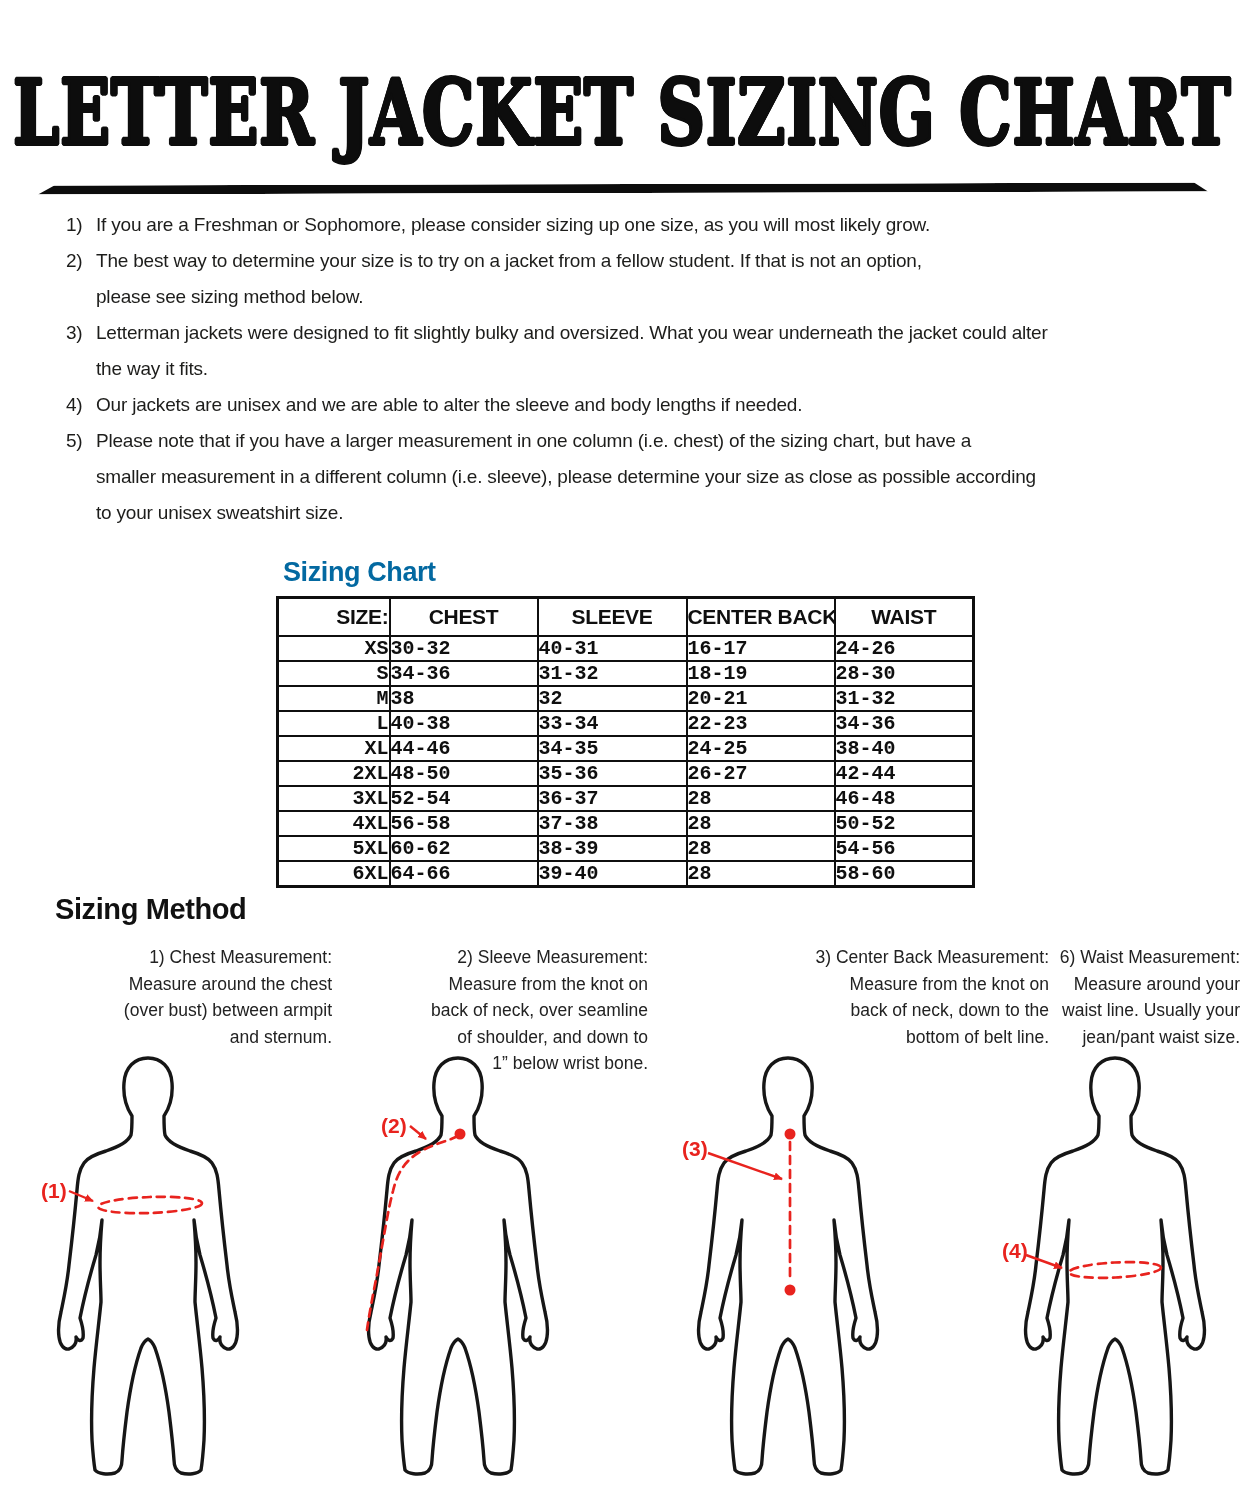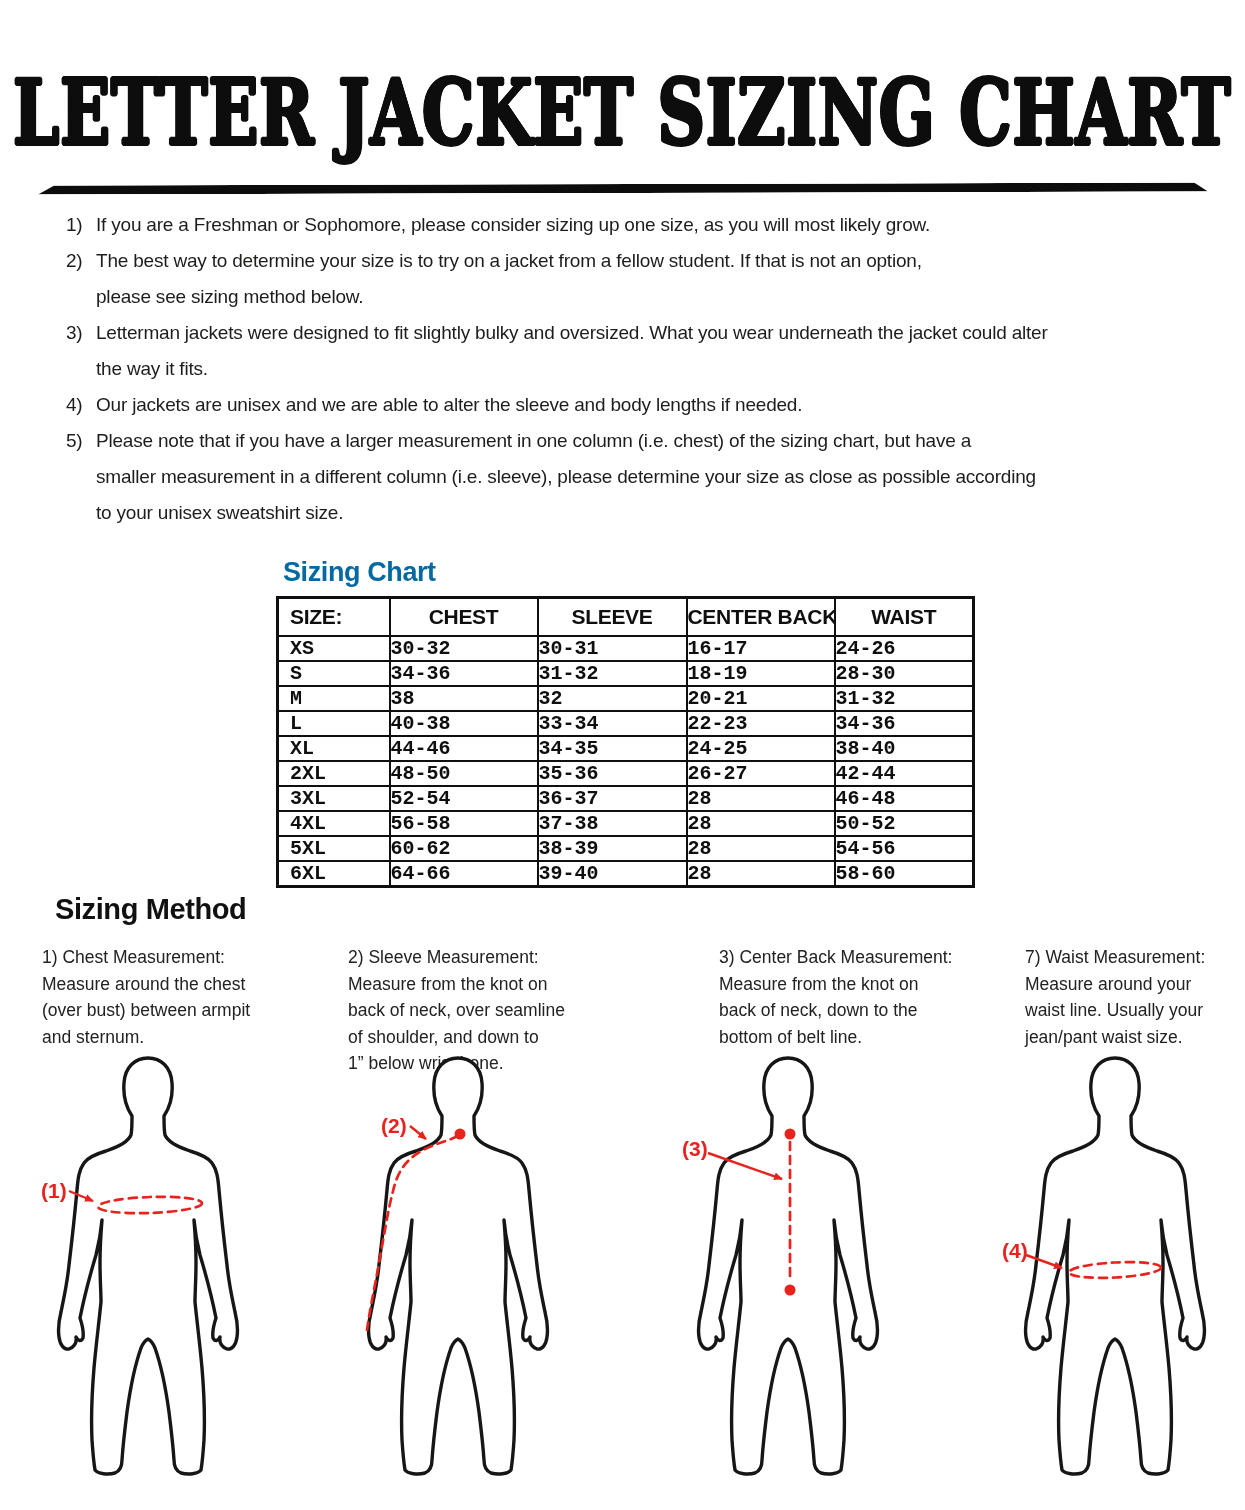--- a/index.html
+++ b/index.html
@@ -42,27 +42,27 @@
     position:absolute;left:276px;top:596px;width:696px;
     border-collapse:collapse;table-layout:fixed;
     border:3.2px solid #0f0f0f;
   }
   .sizing-table th,.sizing-table td{
     border:2.3px solid #0f0f0f;font-weight:bold;
     padding:0;color:#0f0f0f;overflow:hidden;white-space:nowrap;
   }
   .sizing-table th{height:36px;font-size:21px;letter-spacing:-0.3px;}
   .sizing-table td{height:23px;font-size:20px;font-family:Liberation Mono, monospace;}
-  .sizing-table th.size-col,.sizing-table td.size-col{text-align:left;padding-left:11px;margin-top:20px;}
+  .sizing-table th.size-col,.sizing-table td.size-col{text-align:right;padding-left:11px;margin-top:20px;}
   
   .method-heading{
     position:absolute;left:55px;top:893px;
     font-size:29px;font-weight:bold;line-height:32px;letter-spacing:-0.4px;color:#111;
   }
-  .method-step{position:absolute;top:944px;font-size:17.5px;line-height:26.5px;color:#222;}
+  .method-step{position:absolute;top:944px;font-size:17.5px;line-height:26.5px;color:#222;text-align:right;}
   .method-step .step-title{display:block;}
   .method-step .step-text{white-space:pre-line;}
   #step1{left:42px;width:290px;}
   #step2{left:348px;width:300px;}
   #step3{left:687px;width:330px;margin-left:32px;}
   #step4{left:1025px;width:215px;}
   
   .figure{position:absolute;top:1050px;width:300px;height:460px;}
   #fig1{left:-2px;} #fig2{left:308px;} #fig3{left:638px;} #fig4{left:965px;}
   .body-stroke{fill:#ffffff;stroke:#161616;stroke-width:3.4;stroke-linejoin:round;stroke-linecap:round;}
@@ -150,21 +150,21 @@
       <th>CHEST</th>
       <th>SLEEVE</th>
       <th>CENTER BACK</th>
       <th>WAIST</th>
     </tr>
   </thead>
   <tbody>
       <tr>
         <td class="size-col">XS</td>
         <td>30-32</td>
-        <td>30-31</td>
+        <td>40-31</td>
         <td>16-17</td>
         <td>24-26</td>
       </tr>
       <tr>
         <td class="size-col">S</td>
         <td>34-36</td>
         <td>31-32</td>
         <td>18-19</td>
         <td>28-30</td>
       </tr>
@@ -242,21 +242,21 @@
 of shoulder, and down to
 1” below wrist bone.</span>
 </div>
 <div class="method-step" id="step3">
   <span class="step-title">3) Center Back Measurement:</span>
   <span class="step-text">Measure from the knot on
 back of neck, down to the
 bottom of belt line.</span>
 </div>
 <div class="method-step" id="step4">
-  <span class="step-title">7) Waist Measurement:</span>
+  <span class="step-title">6) Waist Measurement:</span>
   <span class="step-text">Measure around your
 waist line. Usually your
 jean/pant waist size.</span>
 </div>
 
 <svg class="figure" id="fig1" viewBox="0 0 300 460">
   <use href="#body-outline-path" class="body-stroke"></use>
   <ellipse class="red-dash" cx="152" cy="155" rx="52" ry="8" transform="rotate(-2 152 155)"></ellipse>
   <line class="red-line" x1="71" y1="141" x2="95" y2="151" marker-end="url(#arr)"></line>
   <text class="red-label" x="43" y="148">(1)</text>

